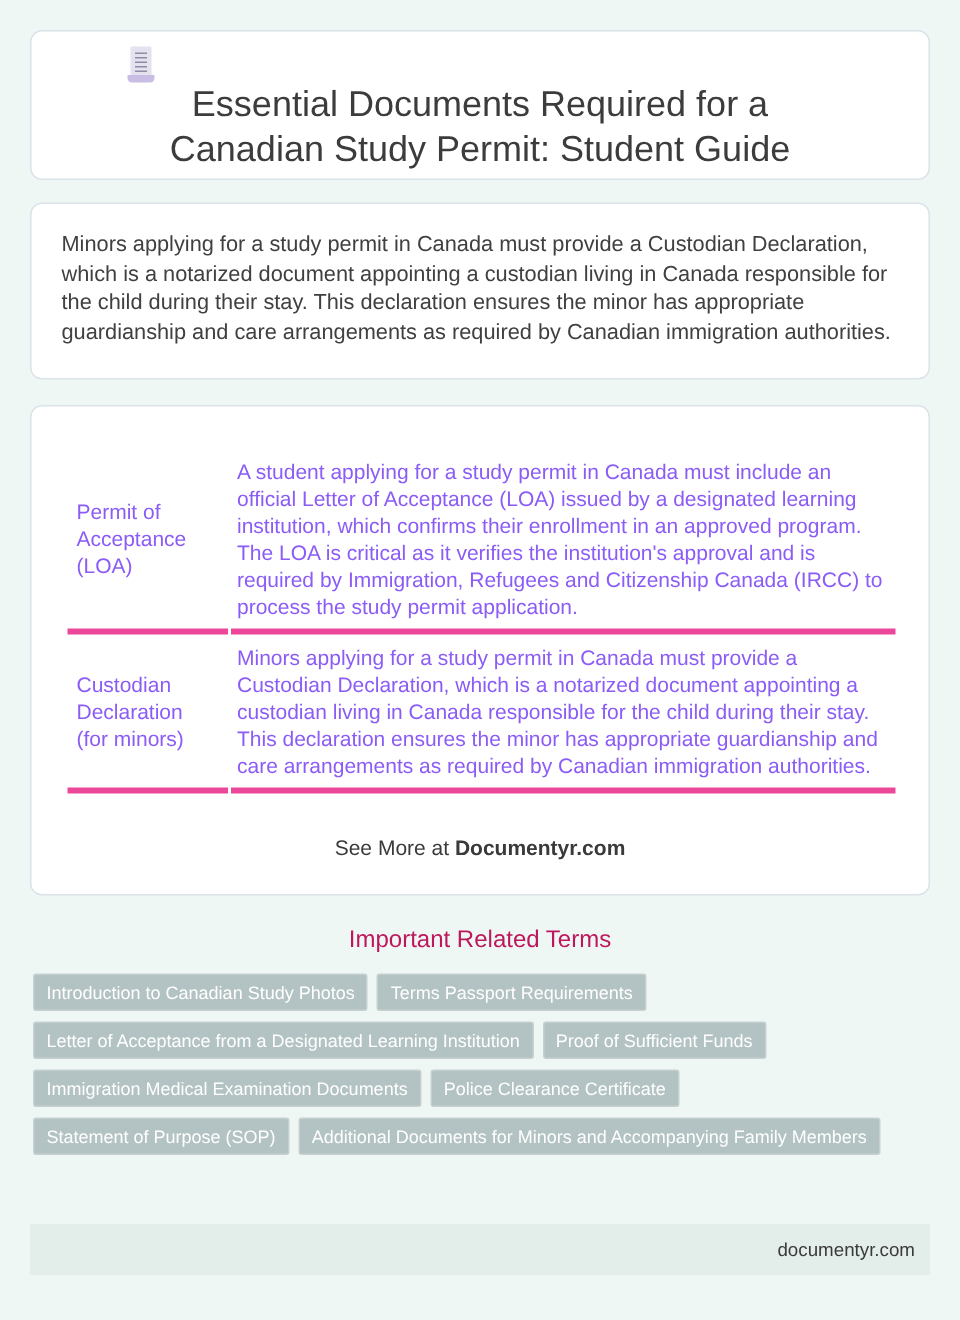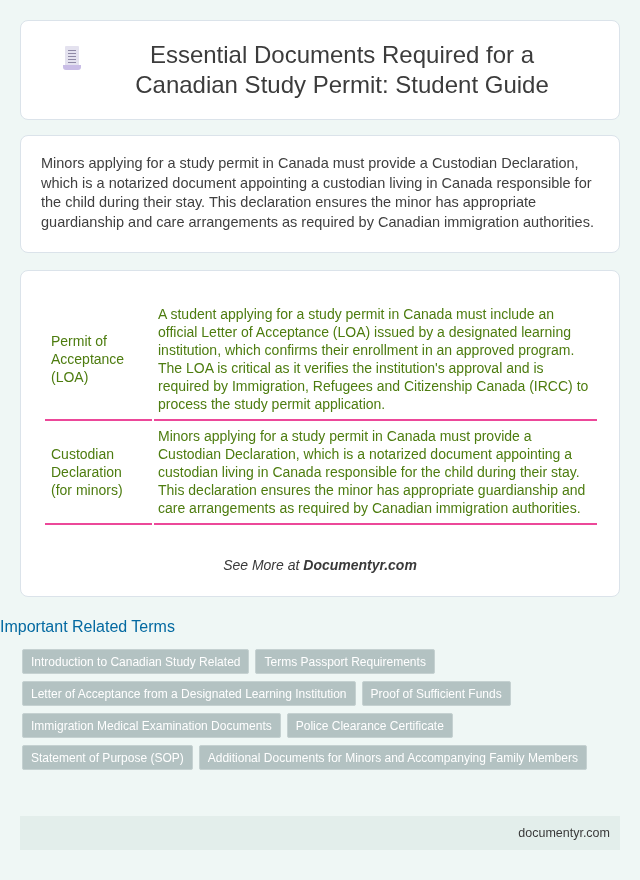--- a/index.html
+++ b/index.html
@@ -28,20 +28,21 @@
       top: 20px;
       height: 100px;
       display: flex;
       align-items: center;
       justify-content: center;
       padding: 0 24px;
     }
     .title-wrap {
       display: flex;
       align-items: flex-start;
+      flex-direction: column;
     }
     .doc-icon {
       width: 18px;
       height: 24px;
       margin-top: 6px;
       margin-right: 26px;
       position: relative;
       flex: none;
     }
     .doc-icon .sheet {
@@ -90,50 +91,50 @@
     }
     table {
       width: 556px;
       border-collapse: separate;
       border-spacing: 2px 0;
     }
     td {
       vertical-align: middle;
       font-size: 14px;
       line-height: 18px;
-      color: #4d7c0f;
-      border-bottom: 2px solid #ec4899;
+      color: #8b5cf6;
+      border-bottom: 4px solid #ec4899;
     }
     td.term {
       width: 107px;
       padding: 6px 6px 6px 6px;
     }
     td.desc {
       padding: 6px 4px 6px 4px;
     }
     .see-more {
       position: absolute;
       left: 0;
       width: 100%;
       top: 286px;
       text-align: center;
       font-size: 14px;
-      font-style: italic;
       color: #3a3a3a;
     }
     .see-more b {
       font-weight: bold;
     }
     .related-heading {
       position: absolute;
       left: 0;
       width: 640px;
       top: 618px;
+      text-align: center;
       font-size: 16px;
-      color: #0369a1;
+      color: #be185d;
     }
     .tags {
       position: absolute;
       left: 22px;
       top: 649px;
       width: 600px;
       display: flex;
       flex-wrap: wrap;
       gap: 7px 6px;
     }
@@ -202,21 +203,21 @@
       </tbody>
     </table>
     <div class="see-more">
       <span>See More at </span><b>Documentyr.com</b>
     </div>
   </div>
 
   <div class="related-heading">Important Related Terms</div>
 
   <div class="tags">
-    <span class="tag">Introduction to Canadian Study Related</span>
+    <span class="tag">Introduction to Canadian Study Photos</span>
     <span class="tag">Terms Passport Requirements</span>
     <span class="tag">Letter of Acceptance from a Designated Learning Institution</span>
     <span class="tag">Proof of Sufficient Funds</span>
     <span class="tag">Immigration Medical Examination Documents</span>
     <span class="tag">Police Clearance Certificate</span>
     <span class="tag">Statement of Purpose (SOP)</span>
     <span class="tag">Additional Documents for Minors and Accompanying Family Members</span>
   </div>
 
   <div class="footer">

